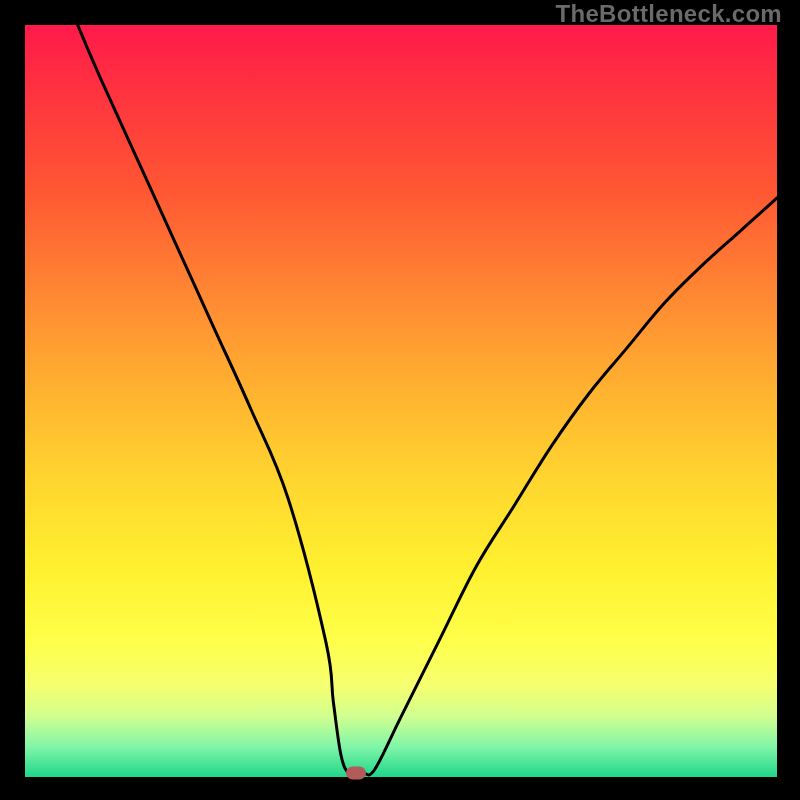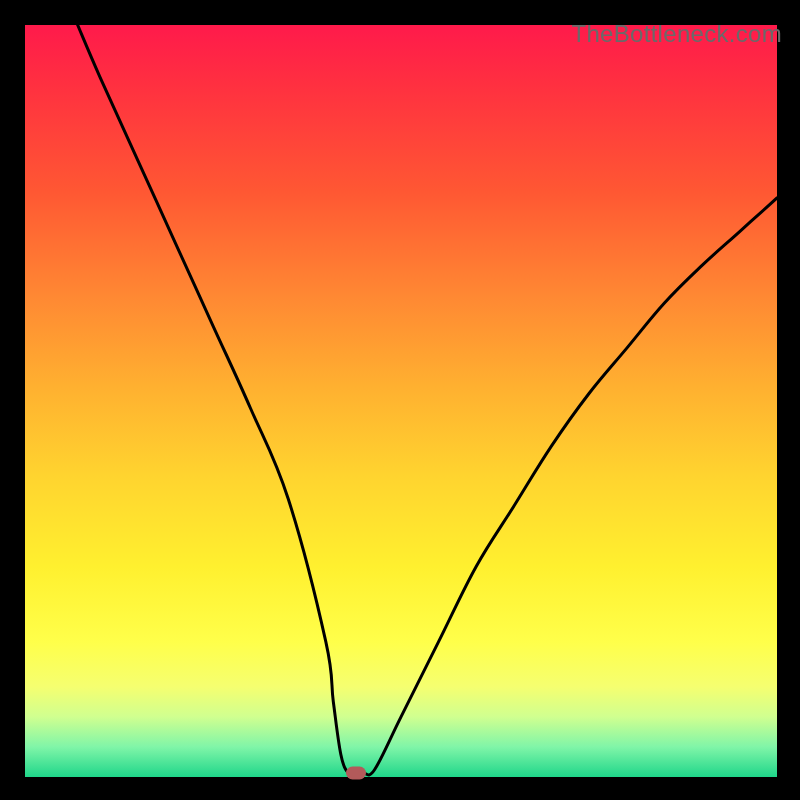--- a/index.html
+++ b/index.html
@@ -33,25 +33,25 @@
       #fff02f 72%,
       #ffff4a 82%,
       #f5ff70 88%,
       #d0ff90 92%,
       #80f5a8 96%,
       #1fd68a 100%
     );
   }
   .watermark {
     position: absolute;
-    top: 20px;
+    top: 0;
     right: 18px;
     color: #6a6a6a;
     font-size: 24px;
-    font-weight: 400;
+    font-weight: 700;
     letter-spacing: 0.3px;
     z-index: 5;
   }
   svg.curve {
     position: absolute;
     left: 0;
     top: 0;
     width: 752px;
     height: 752px;
   }

